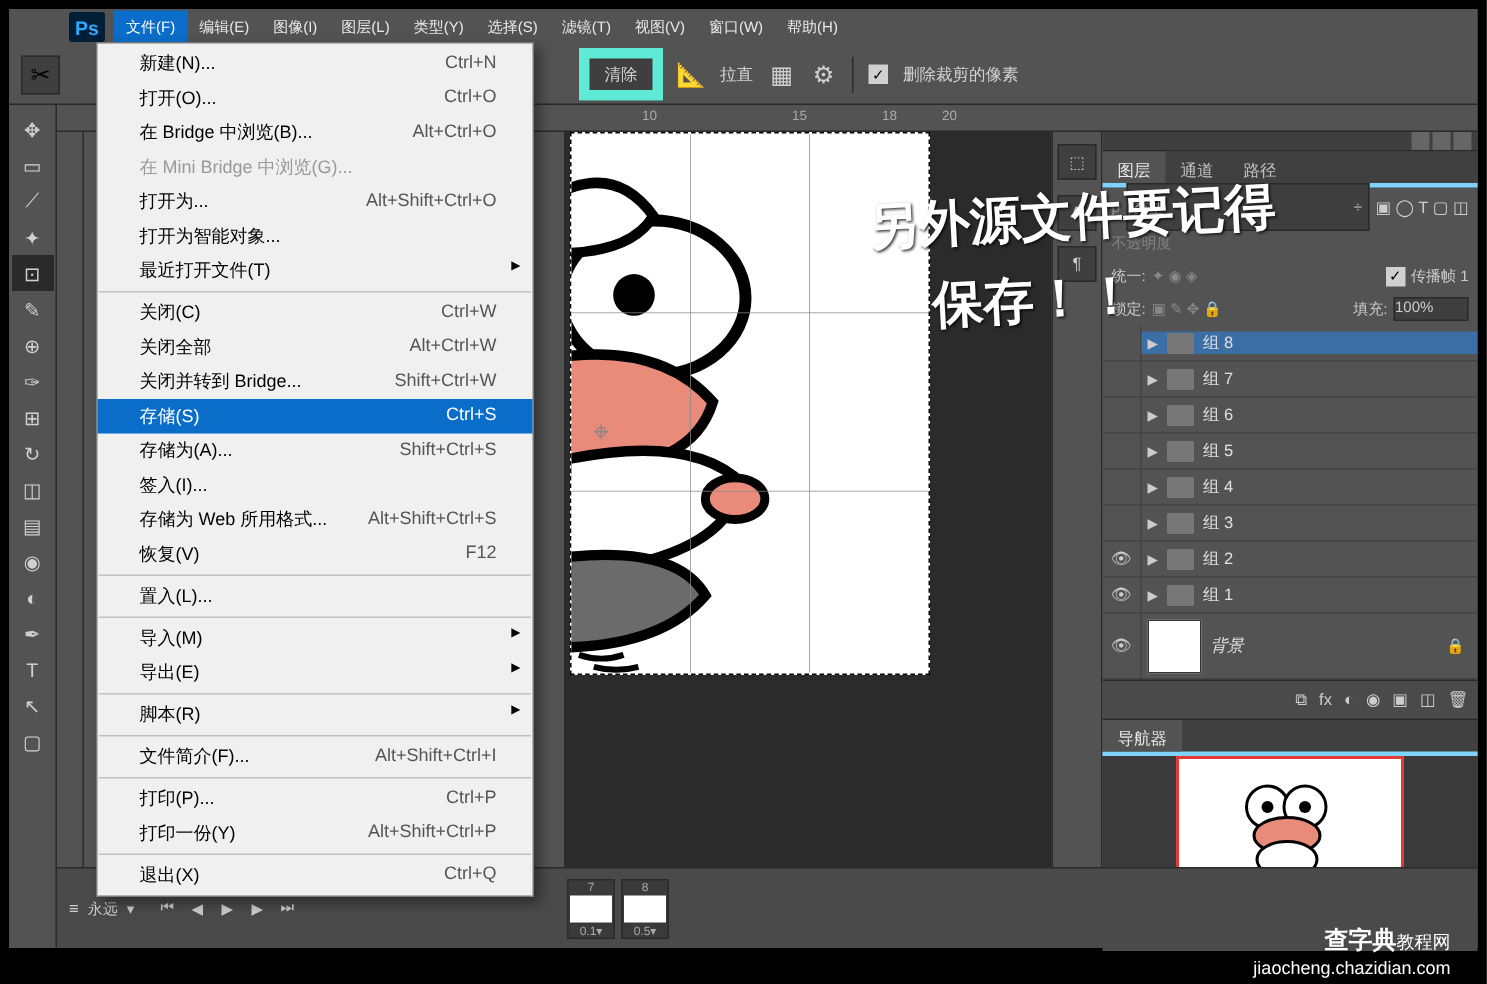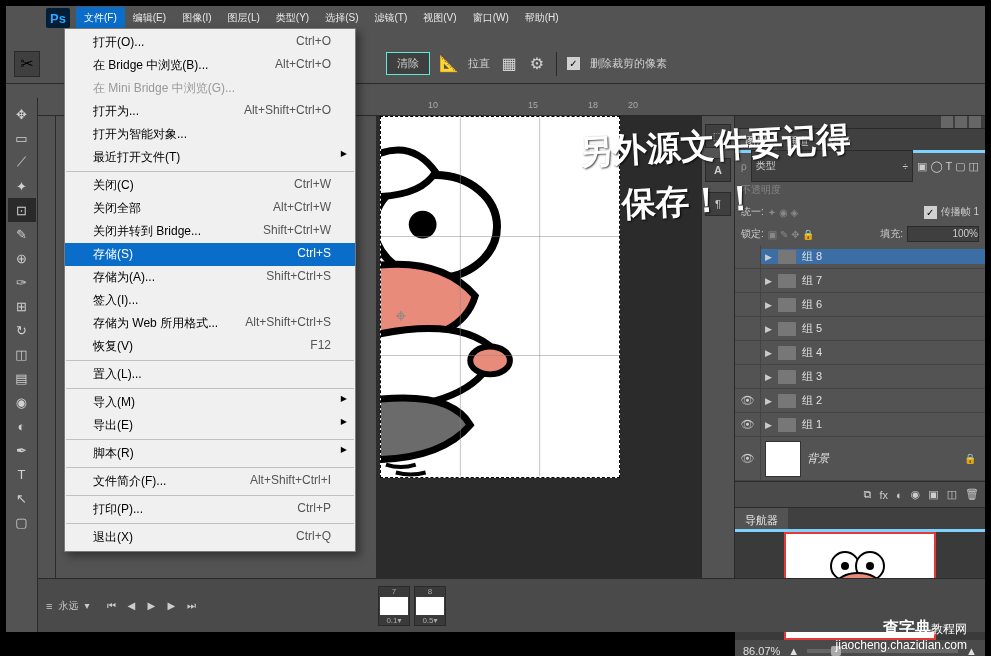--- a/index.html
+++ b/index.html
@@ -1,24 +1,24 @@
 <!DOCTYPE html>
 <html><head>
 <meta charset="utf-8">
 <style>
 * { margin: 0; padding: 0; box-sizing: border-box; font-family: "Microsoft YaHei", sans-serif; user-select: none; }
 body { width: 991px; height: 656px; background: #000; overflow: hidden; position: relative; }
-.app { position: absolute; top: 6px; left: 6px; right: 6px; bottom: 24px; background: #535353; display: flex; flex-direction: column; gap: 14px; }
+.app { position: absolute; top: 6px; left: 6px; right: 6px; bottom: 24px; background: #535353; display: flex; flex-direction: column; }
 .ps-logo { width: 24px; height: 20px; background: #001e36; color: #31a8ff; font-weight: bold; font-size: 13px; display: flex; align-items: center; justify-content: center; border-radius: 2px; margin-right: 6px; }
 .menubar { height: 24px; background: #535353; display: flex; align-items: center; padding-left: 40px; position: relative; }
 .menubar-item { color: #e8e8e8; font-size: 10px; padding: 4px 8px; cursor: default; }
 .menubar-item.open { background: #0a6dc9; color: #fff; }
 .options-bar { height: 40px; background: #535353; border-bottom: 1px solid #2a2a2a; display: flex; align-items: center; padding: 0 8px; gap: 10px; position: relative; }
 .opt-tool { width: 26px; height: 26px; background: #3f3f3f; border: 1px solid #2a2a2a; display: flex; align-items: center; justify-content: center; }
-.opt-btn { background: #3f3f3f; border: 1px solid #5eead4; color: #d0d0d0; font-size: 11px; padding: 3px 10px; }
+.opt-btn { background: #3f3f3f; border: 7px solid #5eead4; color: #d0d0d0; font-size: 11px; padding: 3px 10px; }
 .opt-sep { width: 1px; height: 24px; background: #2a2a2a; }
 .opt-icon { width: 18px; height: 18px; display: flex; align-items: center; justify-content: center; color: #d0d0d0; }
 .opt-label { color: #d0d0d0; font-size: 11px; }
 .checkbox { width: 13px; height: 13px; background: #d0d0d0; display: flex; align-items: center; justify-content: center; font-size: 10px; color: #000; }
 .main { flex: 1; display: flex; min-height: 0; }
 .toolbox { width: 32px; background: #535353; border-right: 1px solid #2a2a2a; display: flex; flex-direction: column; padding-top: 4px; gap: 0; }
 .toolbox .tool { width: 28px; height: 24px; margin: 0 auto; display: flex; align-items: center; justify-content: center; color: #d0d0d0; font-size: 13px; }
 .toolbox .tool.active { background: #2a2a2a; }
 .center { flex: 1; display: flex; flex-direction: column; min-width: 0; position: relative; }
 .ruler-h { height: 18px; background: #535353; border-bottom: 1px solid #2a2a2a; display: flex; color: #aaa; font-size: 9px; position: relative; overflow: hidden; }
@@ -32,21 +32,21 @@
 .panels { width: 250px; background: #535353; display: flex; flex-direction: column; }
 .mini-btns { height: 22px; background: #3f3f3f; border-bottom: 1px solid #2a2a2a; display: flex; align-items: center; justify-content: flex-end; padding-right: 4px; gap: 2px; }
 .winbtn { width: 12px; height: 12px; background: #666; }
 .layers-panel { flex: 1; display: flex; flex-direction: column; }
 .panel-tabs { height: 24px; display: flex; background: #404040; border-bottom: 3px solid #7dd3fc; }
 .ptab { color: #c0c0c0; font-size: 11px; padding: 5px 10px; }
 .ptab.active { background: #535353; color: #e8e8e8; }
 .panel-toolbar { height: 26px; display: flex; align-items: center; padding: 0 6px; gap: 4px; }
 .ptool-select { flex: 1; height: 32px; background: #3f3f3f; border: 1px solid #2a2a2a; color: #ccc; font-size: 10px; padding: 0 4px; display: flex; align-items: center; justify-content: space-between; }
 .panel-row { height: 22px; display: flex; align-items: center; padding: 0 6px; gap: 4px; font-size: 10px; color: #999; }
-.panel-row .field { width: 72px; height: 16px; background: #3f3f3f; border: 1px solid #2a2a2a; color: #ccc; text-align: right; line-height: 14px; }
+.panel-row .field { width: 50px; height: 16px; background: #3f3f3f; border: 1px solid #2a2a2a; color: #ccc; text-align: left; line-height: 14px; }
 .panel-row .lbl { color: #ccc; }
 .layer-list { flex: 1; overflow: hidden; }
 .layer { height: 24px; display: flex; align-items: center; border-bottom: 1px solid #444; }
 .layer.bg { height: 44px; }
 .eye { width: 26px; height: 100%; display: flex; align-items: center; justify-content: center; border-right: 1px solid #444; color: #ccc; font-size: 11px; }
 .layer-body { flex: 1; display: flex; align-items: center; padding-left: 4px; gap: 6px; }
 .layer.selected .layer-body { background: #3a6ea5; }
 .tri { color: #ccc; font-size: 9px; }
 .folder { width: 18px; height: 14px; background: #777; border-radius: 1px; }
 .layer-name { color: #e0e0e0; font-size: 11px; }
@@ -102,20 +102,24 @@
     <div class="menubar-item">图层(L)</div>
     <div class="menubar-item">类型(Y)</div>
     <div class="menubar-item">选择(S)</div>
     <div class="menubar-item">滤镜(T)</div>
     <div class="menubar-item">视图(V)</div>
     <div class="menubar-item">窗口(W)</div>
     <div class="menubar-item">帮助(H)</div>
 
     <div class="dropdown" id="dd">
         <div class="dd-item">
+          <span>新建(N)...</span>
+          <span class="sc">Ctrl+N</span>
+        </div>
+        <div class="dd-item">
           <span>打开(O)...</span>
           <span class="sc">Ctrl+O</span>
         </div>
         <div class="dd-item">
           <span>在 Bridge 中浏览(B)...</span>
           <span class="sc">Alt+Ctrl+O</span>
         </div>
         <div class="dd-item disabled">
           <span>在 Mini Bridge 中浏览(G)...</span>
           <span class="sc"></span>
@@ -186,20 +190,24 @@
         </div>
         <div class="dd-sep"></div>
         <div class="dd-item">
           <span>文件简介(F)...</span>
           <span class="sc">Alt+Shift+Ctrl+I</span>
         </div>
         <div class="dd-sep"></div>
         <div class="dd-item">
           <span>打印(P)...</span>
           <span class="sc">Ctrl+P</span>
+        </div>
+        <div class="dd-item">
+          <span>打印一份(Y)</span>
+          <span class="sc">Alt+Shift+Ctrl+P</span>
         </div>
         <div class="dd-sep"></div>
         <div class="dd-item">
           <span>退出(X)</span>
           <span class="sc">Ctrl+Q</span>
         </div>
       </div>
   </div>
 
   <div class="options-bar">

